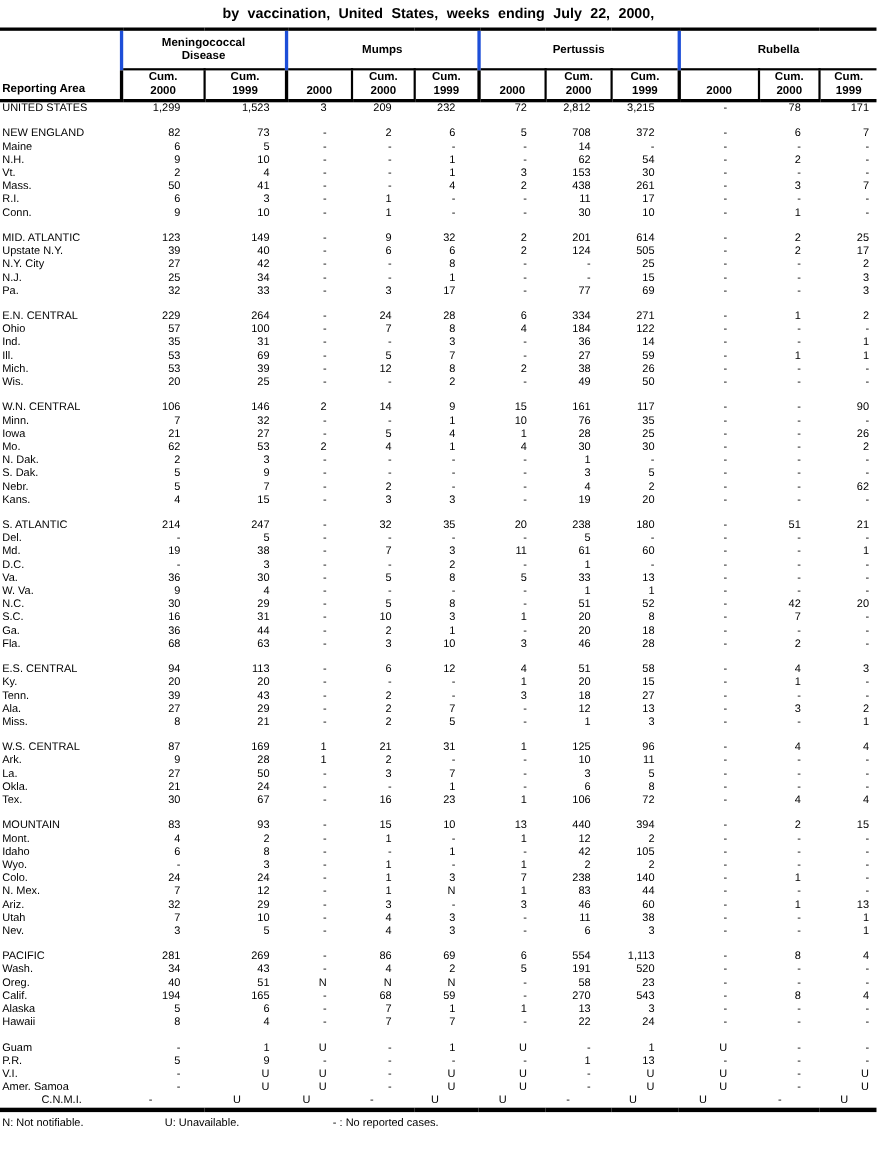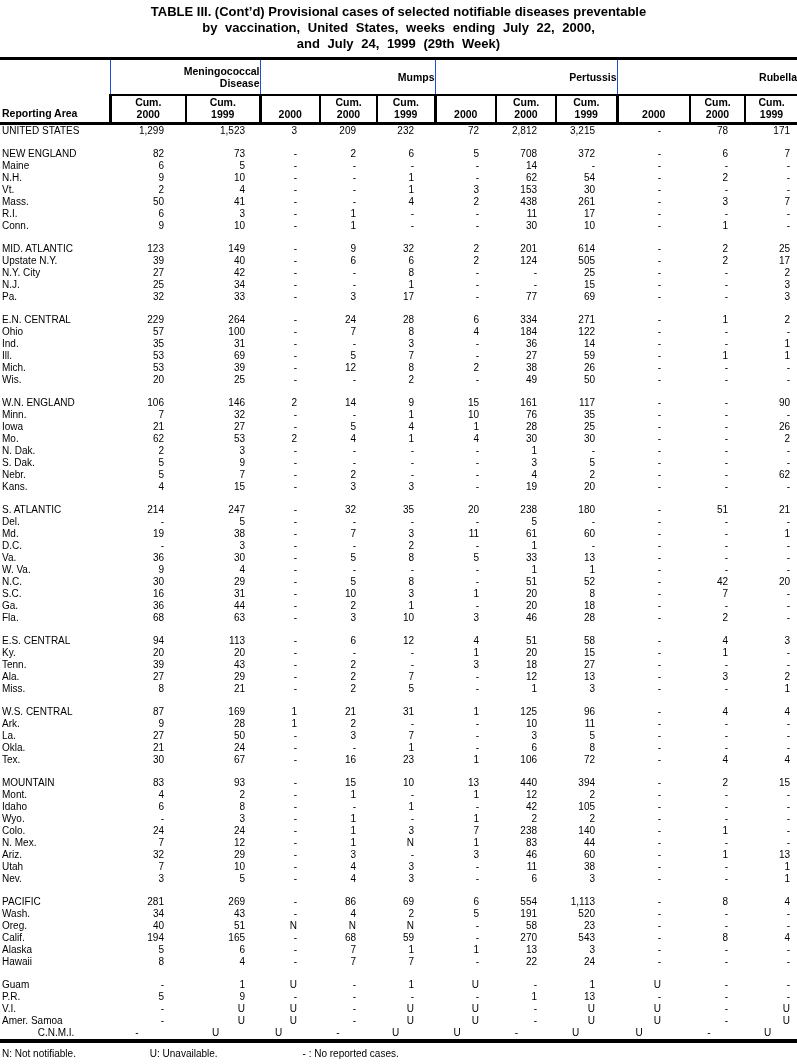--- a/index.html
+++ b/index.html
@@ -13,22 +13,22 @@
 
   table.data-table { border-collapse:collapse; table-layout:fixed; width:797px; margin-top:5px; }
   th, td { padding:0; margin:0; }
 
   thead th { font-weight:bold; font-size:10.5px; }
   th.area-th {
     border-top:3px solid #000; border-bottom:3px solid #000;
     text-align:left; vertical-align:bottom; padding:0 0 3px 2px;
   }
   th.group-th {
-    border-top:3px solid #000; border-bottom:2px solid #000; border-left:1px solid #1d4ed8;
-    text-align:right; vertical-align:middle; height:34px; line-height:12px;
+    border-top:3px solid #000; border-bottom:2px solid #000; border-left:3px solid #1d4ed8;
+    text-align:center; vertical-align:middle; height:34px; line-height:12px;
   }
   th.sub-th {
     border-bottom:3px solid #000; border-left:2px solid #000;
     text-align:center; vertical-align:bottom; height:24px; line-height:12px;
     padding-bottom:2px; white-space:pre-line;
   }
   th.sub-th.group-start { border-left:3px solid #000; }
 
   tbody td { font-size:10px; line-height:12px; vertical-align:bottom; }
   td.area { text-align:left; padding-left:2px; white-space:nowrap; }
@@ -49,23 +49,21 @@
 
   .footnotes { font-size:10px; line-height:12px; padding:5px 0 0 2px; white-space:nowrap; }
   .footnotes .fn { display:inline-block; }
   .fn-n { width:145px; }
   .fn-u { width:150px; }
 </style>
 </head>
 <body>
 
 <div class="title-block">
-  <div class="title-line1">TABLE III. (Cont’d) Provisional cases of selected notifiable diseases preventable</div>
   <div class="title-line2">by vaccination, United States, weeks ending July 22, 2000,</div>
-  <div class="title-line3">and July 24, 1999 (29th Week)</div>
 </div>
 
 <table class="data-table">
   <colgroup>
     <col style="width:110px">
       <col style="width:76px">
       <col style="width:74px">
     <col style="width:60px">
       <col style="width:57px">
       <col style="width:58px">
@@ -368,21 +366,21 @@
     <td class="num">-</td>
     <td class="num">2</td>
     <td class="num">-</td>
     <td class="num">49</td>
     <td class="num">50</td>
     <td class="num">-</td>
     <td class="num">-</td>
     <td class="num">-</td>
   </tr>
       <tr class="section-start">
-    <td class="area">W.N. ENGLAND</td>
+    <td class="area">W.N. CENTRAL</td>
     <td class="num">106</td>
     <td class="num">146</td>
     <td class="num">2</td>
     <td class="num">14</td>
     <td class="num">9</td>
     <td class="num">15</td>
     <td class="num">161</td>
     <td class="num">117</td>
     <td class="num">-</td>
     <td class="num">-</td>

